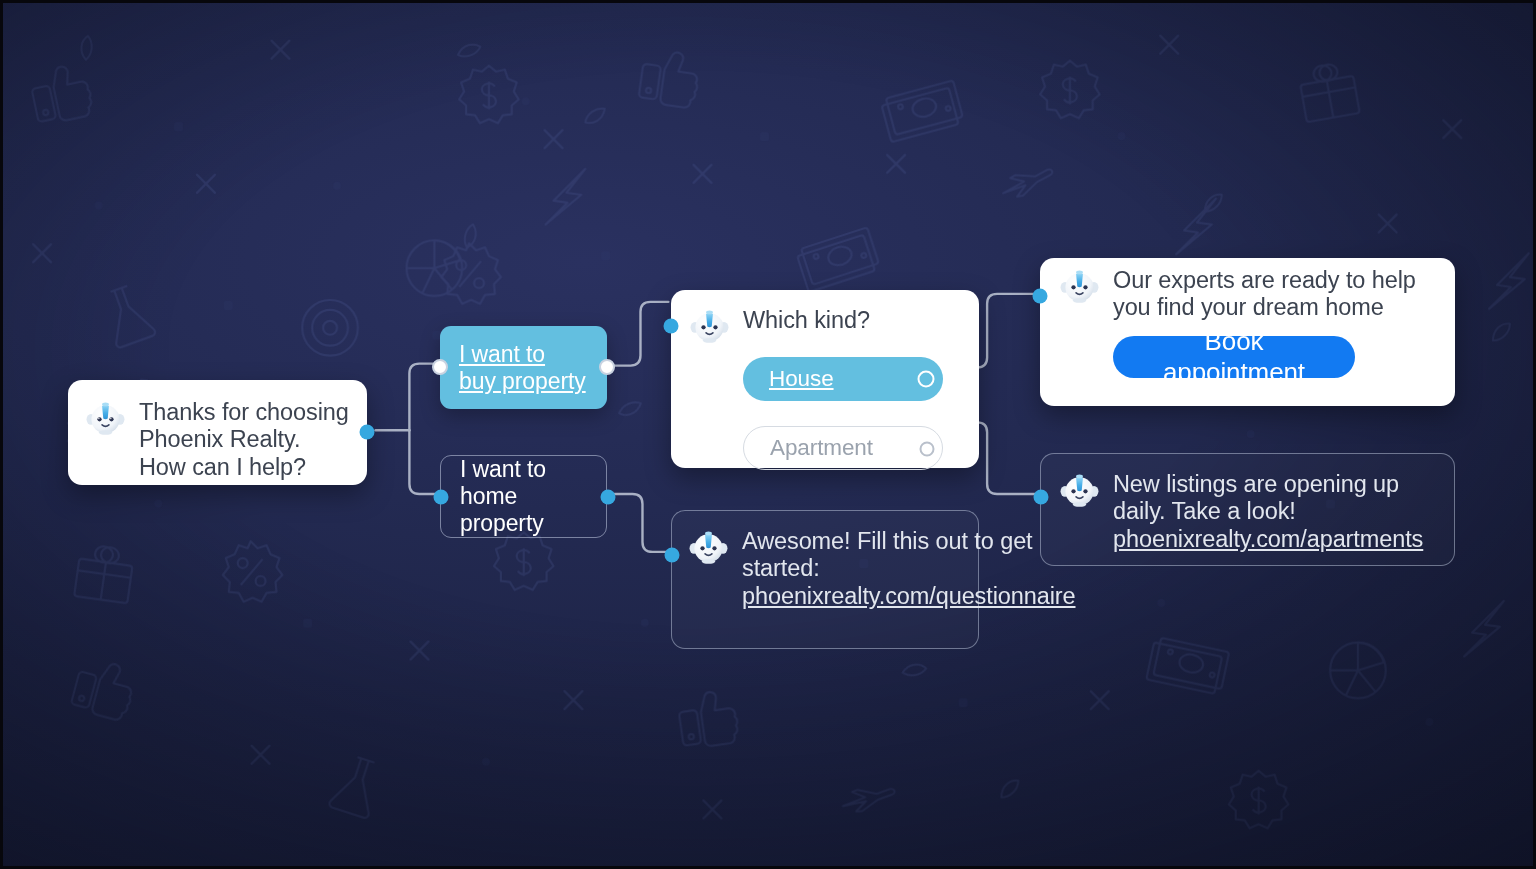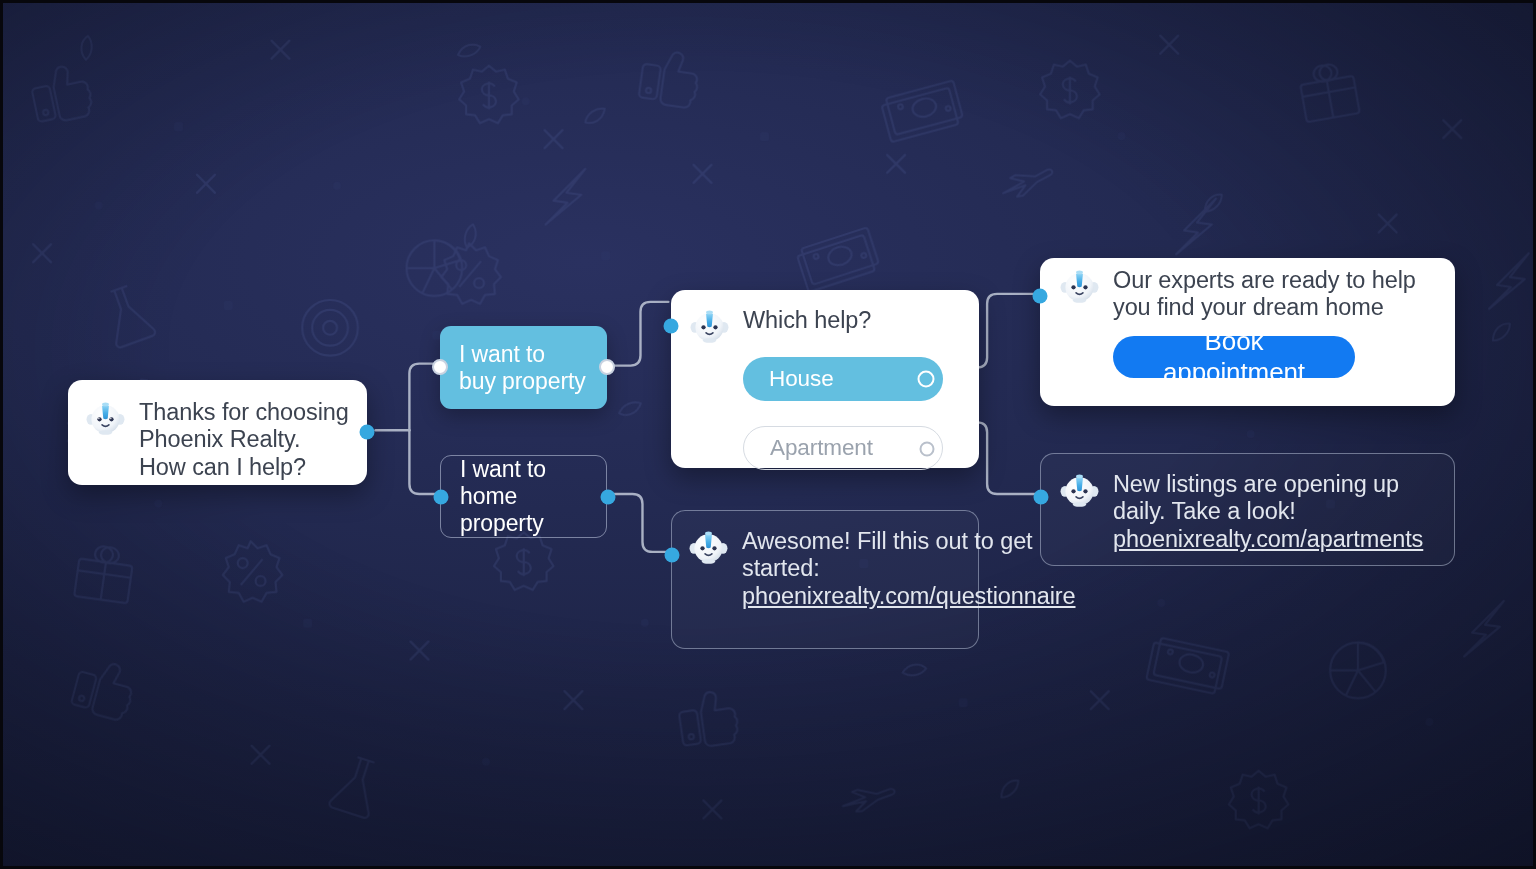--- a/index.html
+++ b/index.html
@@ -77,20 +77,21 @@
     align-items: center;
     padding: 0 19px;
     font-size: 23px;
     line-height: 1.17;
     letter-spacing: -0.1px;
     color: #ffffff;
   }
   .opt-block.filled {
     background: #63bfe0;
     box-shadow: 0 7px 20px rgba(0,0,0,0.28);
+    text-decoration: underline;
   }
   .opt-block.ghost {
     background: transparent;
     border: 1.6px solid rgba(205,215,235,0.52);
   }
 
   
   .pill {
     position: relative;
     height: 44px;
@@ -376,24 +377,24 @@
           <ellipse cx="41" cy="25" rx="5.2" ry="6.4" fill="#dfe8f1"></ellipse>
           <circle cx="24" cy="25" r="16.5" fill="url(#headG)"></circle>
           <path d="M20 9.5 a10.5 10.5 0 0 1 8 0 l-1.4 14.6 a5.5 5.5 0 0 1-5.2 0 z" fill="url(#crestG)"></path>
           <ellipse cx="24" cy="7.5" rx="4" ry="2.2" fill="#a9ddf6"></ellipse>
           <circle cx="17" cy="25" r="2.5" fill="#2b3350"></circle>
           <circle cx="31" cy="25" r="2.5" fill="#2b3350"></circle>
           <path d="M20 31.5 q4 3.6 8 0" stroke="#3a4461" stroke-width="1.9" fill="none" stroke-linecap="round"></path>
           <ellipse cx="24" cy="40.5" rx="8" ry="2.6" fill="#dfe8f1"></ellipse>
         </svg>
       </span>
-      <span class="msg-text dark">Which help?</span>
-    </div>
-
-    <div class="pill filled" style="margin-left:54px; width:200px; margin-bottom:25px;">
+      <span class="msg-text dark">Which kind?</span>
+    </div>
+
+    <div class="pill filled" style="margin-left:54px; width:200px; margin-bottom:25px;text-decoration:underline;">
       <span>House</span>
       <span class="dot dot-ring-white" style="left:183px; top:22px;"></span>
     </div>
 
     <div class="pill outline" style="margin-left:54px; width:200px;margin-top:24px;">
       <span>Apartment</span>
       <span class="dot dot-ring-grey" style="left:183px; top:22px;"></span>
     </div>
 
     <span class="dot dot-filled" style="left:0px; top:36px;"></span>

